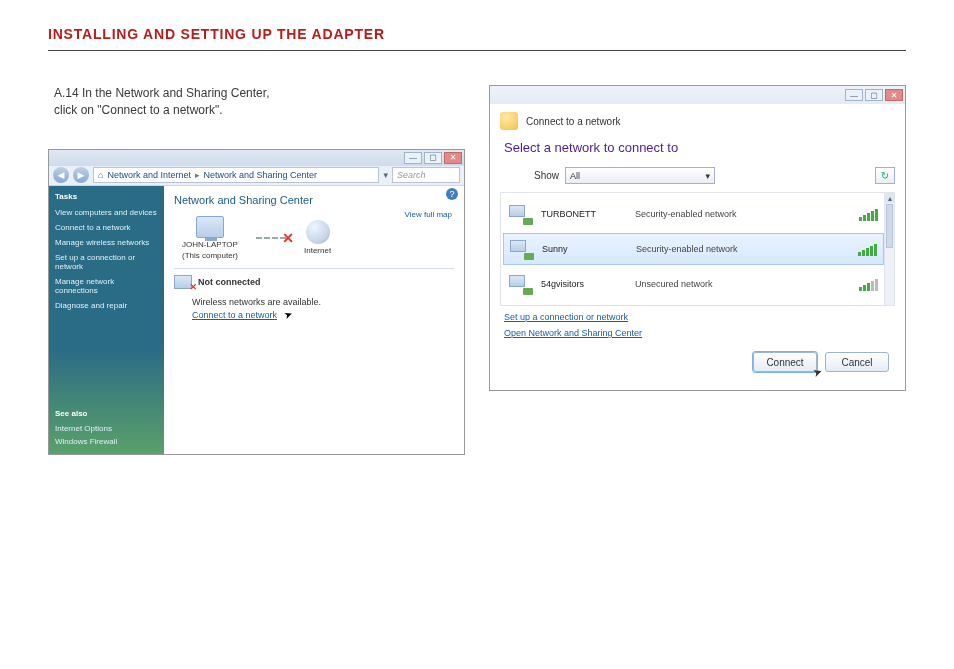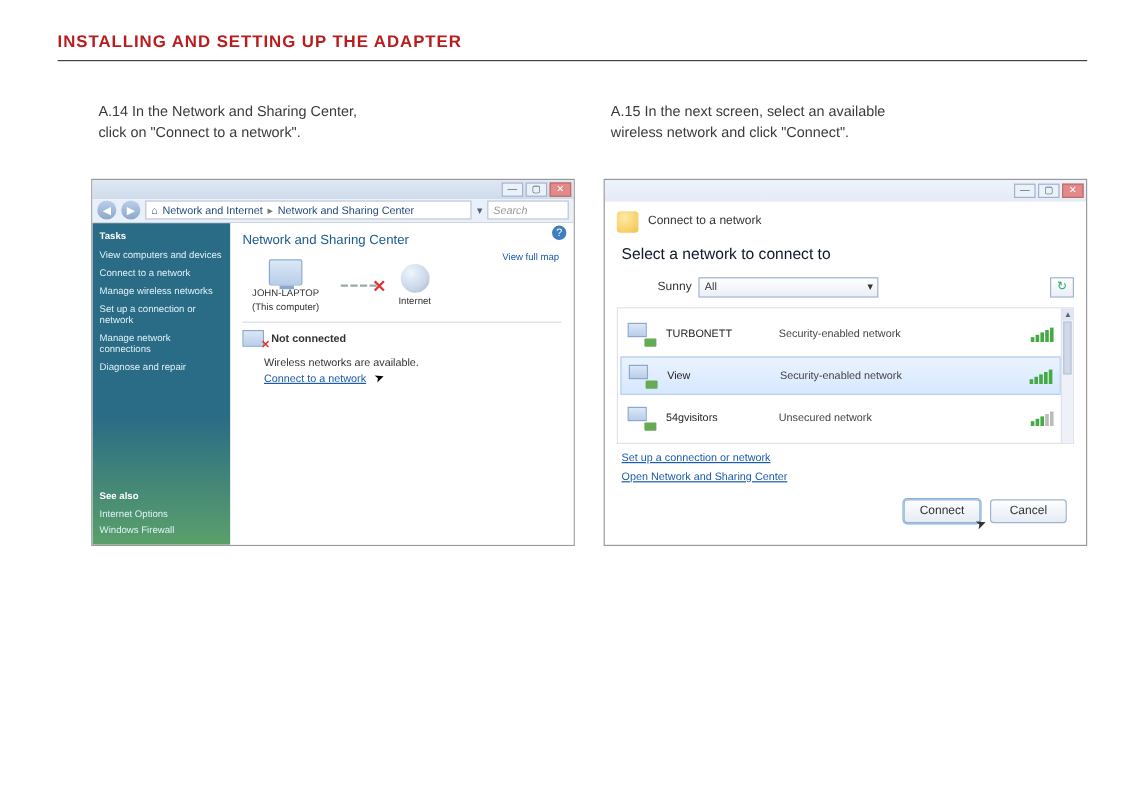--- a/index.html
+++ b/index.html
@@ -7,21 +7,21 @@
     width: 954px; height: 669px;
     font-family: Arial, Helvetica, sans-serif;
     background: #fff; color: #444;
   }
   .page { padding: 26px 48px 14px 48px; height: 100%; position: relative; }
   .page-title {
     font-size: 14px; font-weight: 700; letter-spacing: 0.8px;
     color: #b91c1c; margin-bottom: 8px; text-transform: uppercase;
   }
   .hr-top { border: 0; border-top: 1px solid #444; margin-bottom: 34px; }
-  .columns { display: flex; gap: 24px; margin-left: 28px; }
+  .columns { display: flex; gap: 24px; }
   .col { flex: 1 1 0; }
   .caption { font-size: 12px; color: #3a3a3a; line-height: 1.4; margin-bottom: 30px; padding: 0 6px; white-space: pre-line; }
 
   .shot { border: 1px solid #999; width: 100%; height: 306px; background: #fff; overflow: hidden; font-size: 9px; }
 
   
   .sa .titlebar {
     height: 16px; background: linear-gradient(#dfe8f3,#cfdbeb);
     display:flex; justify-content:flex-end; align-items:center; gap:2px; padding-right:2px;
   }
@@ -69,21 +69,21 @@
   .cursor-arrow{ display:inline-block; margin-left:4px; font-size:10px; color:#000; transform: rotate(-20deg);}
 
   
   .sb .titlebar{ height:18px; background:linear-gradient(#eef3fa,#e4ebf5);
     display:flex; justify-content:flex-end; align-items:center; gap:2px; padding:2px;}
   .sb .inner{ padding:8px 10px;}
   .sb .hdr{ display:flex; align-items:center; gap:8px; margin-bottom:10px;}
   .sb .hdr .hicon{ width:18px; height:18px; border-radius:3px;
     background:radial-gradient(circle at 35% 30%, #ffe9a6, #f3c34b);}
   .sb .hdr .htxt{ color:#333; font-size:10px;}
-  .sb .prompt{ color:#0f172a; font-size:13px; margin: 4px 0 12px 4px;}
+  .sb .prompt{ color:#4c1d95; font-size:13px; margin: 4px 0 12px 4px;}
   .showrow{ display:flex; align-items:center; gap:6px; margin:0 0 8px 34px; font-size:10px; color:#333;}
   .showsel{ width:150px; height:17px; border:1px solid #9fb3cc; background:linear-gradient(#fff,#e9eef6);
     display:flex; align-items:center; justify-content:space-between; padding:0 4px; font-size:9px;}
   .refresh{ width:20px; height:17px; border:1px solid #9fb3cc; background:linear-gradient(#fff,#e9eef6);
     display:flex; align-items:center; justify-content:center; color:#2a6; margin-left:auto;}
   .listwrap{ border:1px solid #dfe4ec; position:relative; padding:2px 10px 2px 2px;}
   .scrollbar{ position:absolute; right:0; top:0; bottom:0; width:10px; background:#eef2f8; border-left:1px solid #dfe4ec;}
   .sbarrow{ width:10px; height:10px; background:#dfe6f1; font-size:8px; color:#567;
     display:flex; align-items:center; justify-content:center;}
   .sbthumb{ margin:1px; height:44px; background:#cfd9e8; border:1px solid #b7c4d7;}
@@ -181,37 +181,35 @@
             </div>
             <div class="subtxt">Wireless networks are available.</div>
             <span class="linkblue">Connect to a network</span>
             <span class="cursor-arrow">➤</span>
           </div>
         </div>
       </div>
     </div>
 
     <div class="col">
-      <div class="caption">A.15 In the next screen, select an available
-         wireless network and click "Connect".</div>
 
       <div class="shot sb">
         <div class="titlebar">
           <div class="winbtn">—</div>
           <div class="winbtn">▢</div>
           <div class="winbtn close">✕</div>
         </div>
         <div class="inner">
           <div class="hdr">
             <div class="hicon"></div>
             <div class="htxt">Connect to a network</div>
           </div>
           <div class="prompt">Select a network to connect to</div>
           <div class="showrow">
-            <span>Sunny</span>
+            <span>Show</span>
             <div class="showsel">
               <span>All</span>
               <span>▾</span>
             </div>
             <div class="refresh">↻</div>
           </div>
 
           <div class="listwrap">
             <div class="scrollbar">
               <div class="sbarrow">▴</div>
@@ -232,21 +230,21 @@
                   <span class="on" style="height:10px"></span>
                   <span class="on" style="height:12px"></span>
               </div>
             </div>
 
             <div class="netrow selected">
               <div class="neticon">
                   <div class="mon"></div>
                   <div class="ov"></div>
                 </div>
-              <div class="netname">View</div>
+              <div class="netname">Sunny</div>
               <div class="nettype">Security-enabled network</div>
               <div class="bars">
                 <span class="on" style="height:4px"></span>
                   <span class="on" style="height:6px"></span>
                   <span class="on" style="height:8px"></span>
                   <span class="on" style="height:10px"></span>
                   <span class="on" style="height:12px"></span>
               </div>
             </div>
 

